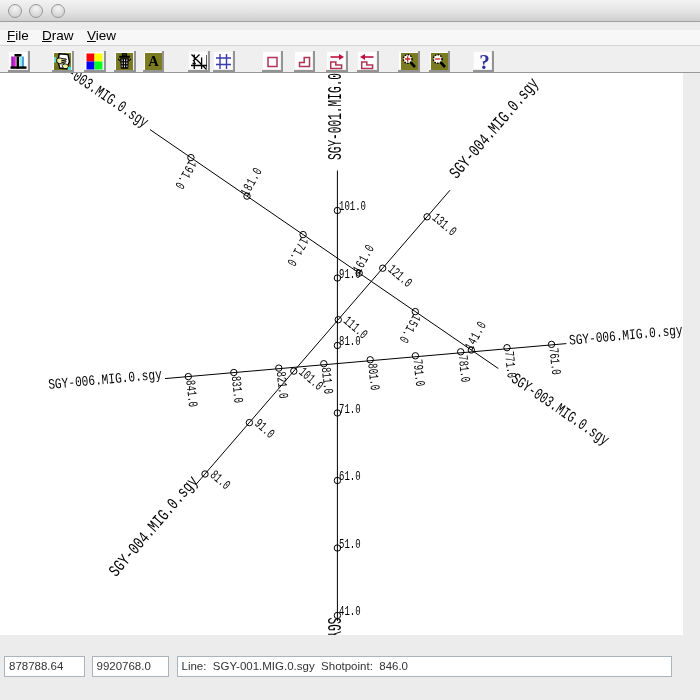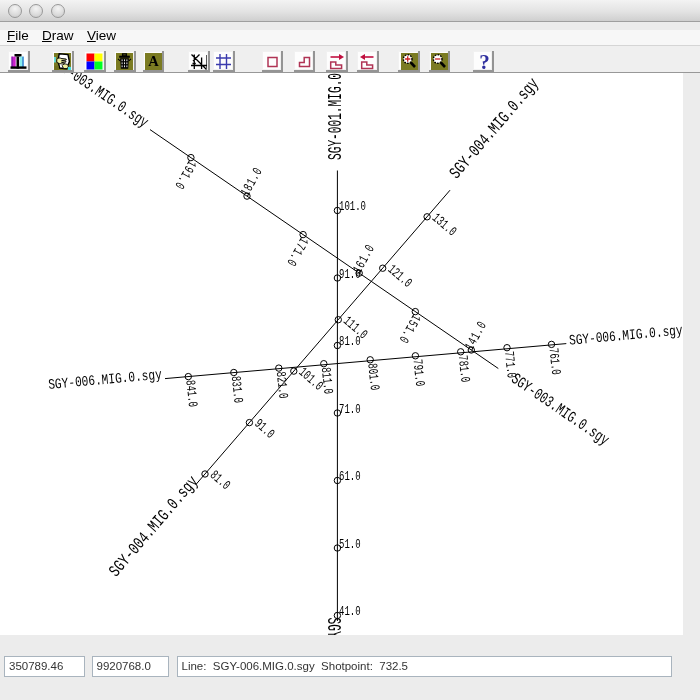--- a/index.html
+++ b/index.html
@@ -190,15 +190,15 @@
       <text transform="translate(510.5 308) rotate(34.4) scale(0.7 1)" font-family="Liberation Mono" font-size="16px">SGY-003.MIG.0.sgy</text>
       <text transform="translate(116 504.5) rotate(-49.2) scale(0.73 1)" font-family="Liberation Mono" font-size="17px">SGY-004.MIG.0.sgy</text>
       <text transform="translate(456.5 106.5) rotate(-49.2) scale(0.73 1)" font-family="Liberation Mono" font-size="17px">SGY-004.MIG.0.sgy</text>
       <text transform="translate(341 87) rotate(-90) scale(0.558 1)" font-family="Liberation Mono" font-size="20px">SGY-001.MIG.0.sgy</text>
       <text transform="translate(328 544.5) rotate(90) scale(0.558 1)" font-family="Liberation Mono" font-size="20px">SGY-001.MIG.0.sgy</text>
       <text transform="translate(48.7 316) rotate(-5.2) scale(0.77 1)" font-family="Liberation Mono" font-size="14.5px">SGY-006.MIG.0.sgy</text>
       <text transform="translate(569.5 271.8) rotate(-5.2) scale(0.77 1)" font-family="Liberation Mono" font-size="14.5px">SGY-006.MIG.0.sgy</text>
     </svg>
   </div>
 <div id="statusbar">
-<div class="sf" style="left:4px;width:81px">350789.46</div>
+<div class="sf" style="left:4px;width:81px">878788.64</div>
 <div class="sf" style="left:91.5px;width:77px">9920768.0</div>
-<div class="sf" style="left:176.5px;width:495px">Line:  SGY-006.MIG.0.sgy  Shotpoint:  732.5</div>
+<div class="sf" style="left:176.5px;width:495px">Line:  SGY-001.MIG.0.sgy  Shotpoint:  846.0</div>
 </div>
 </body></html>

